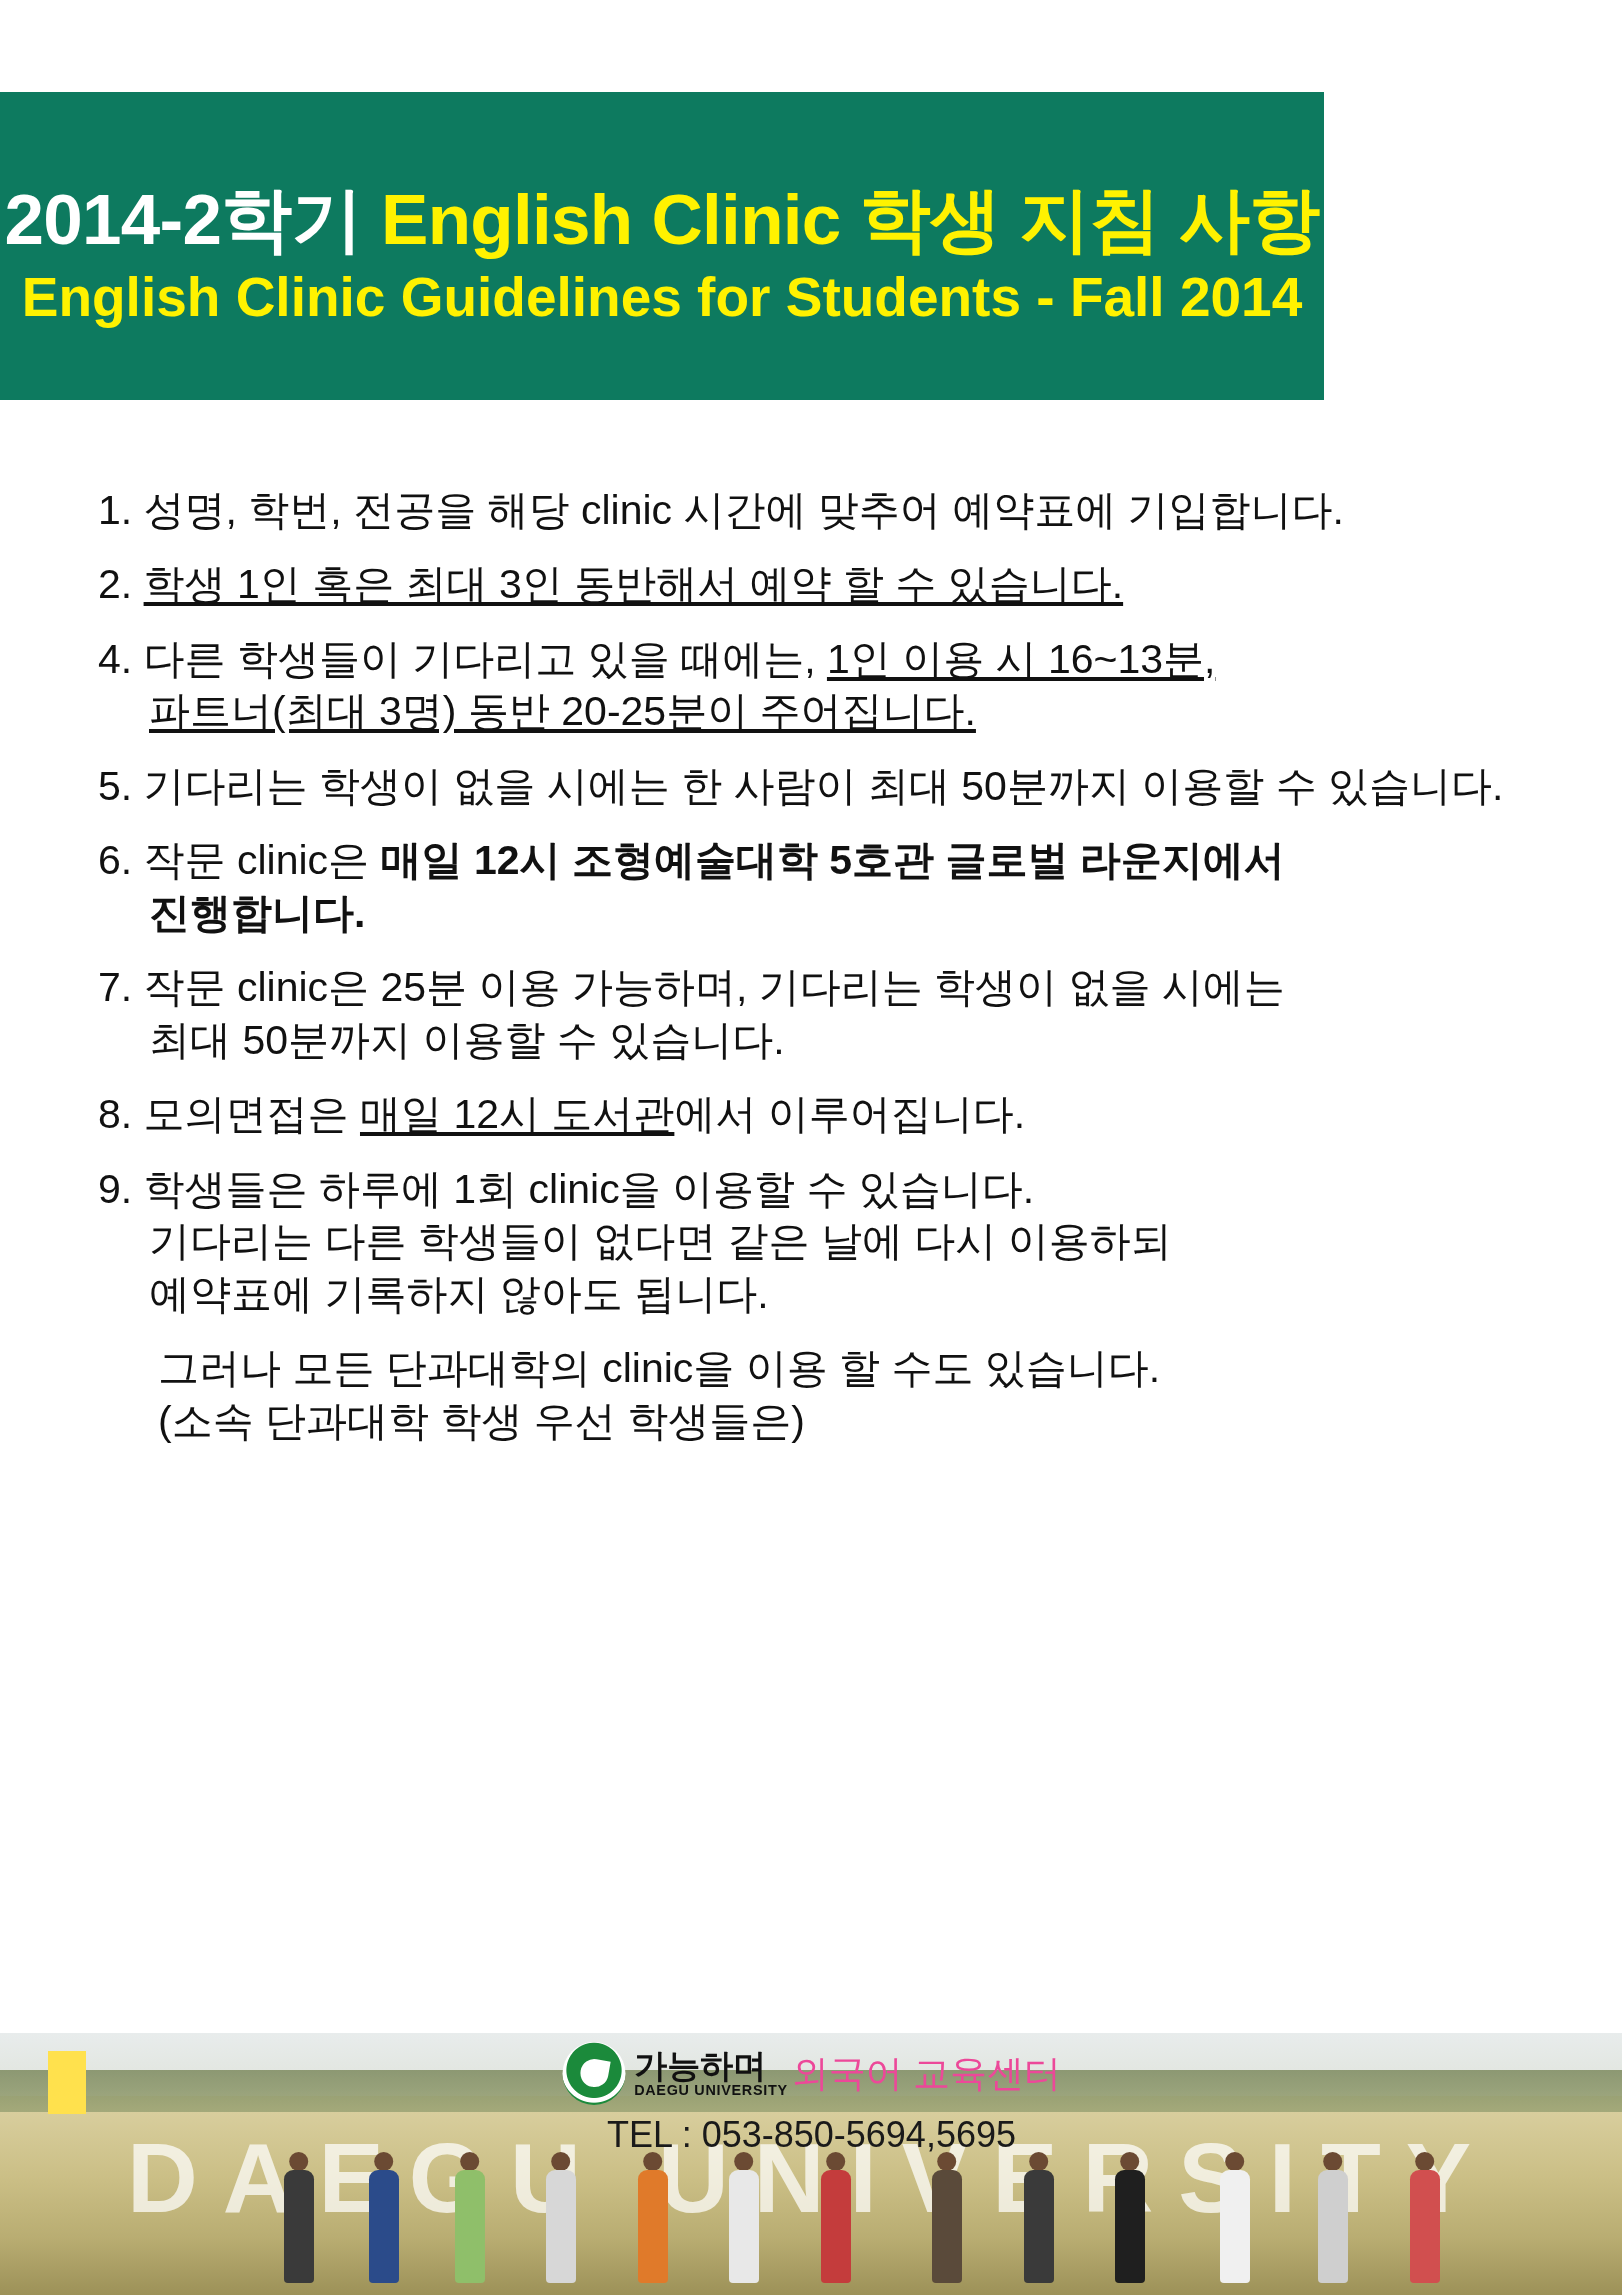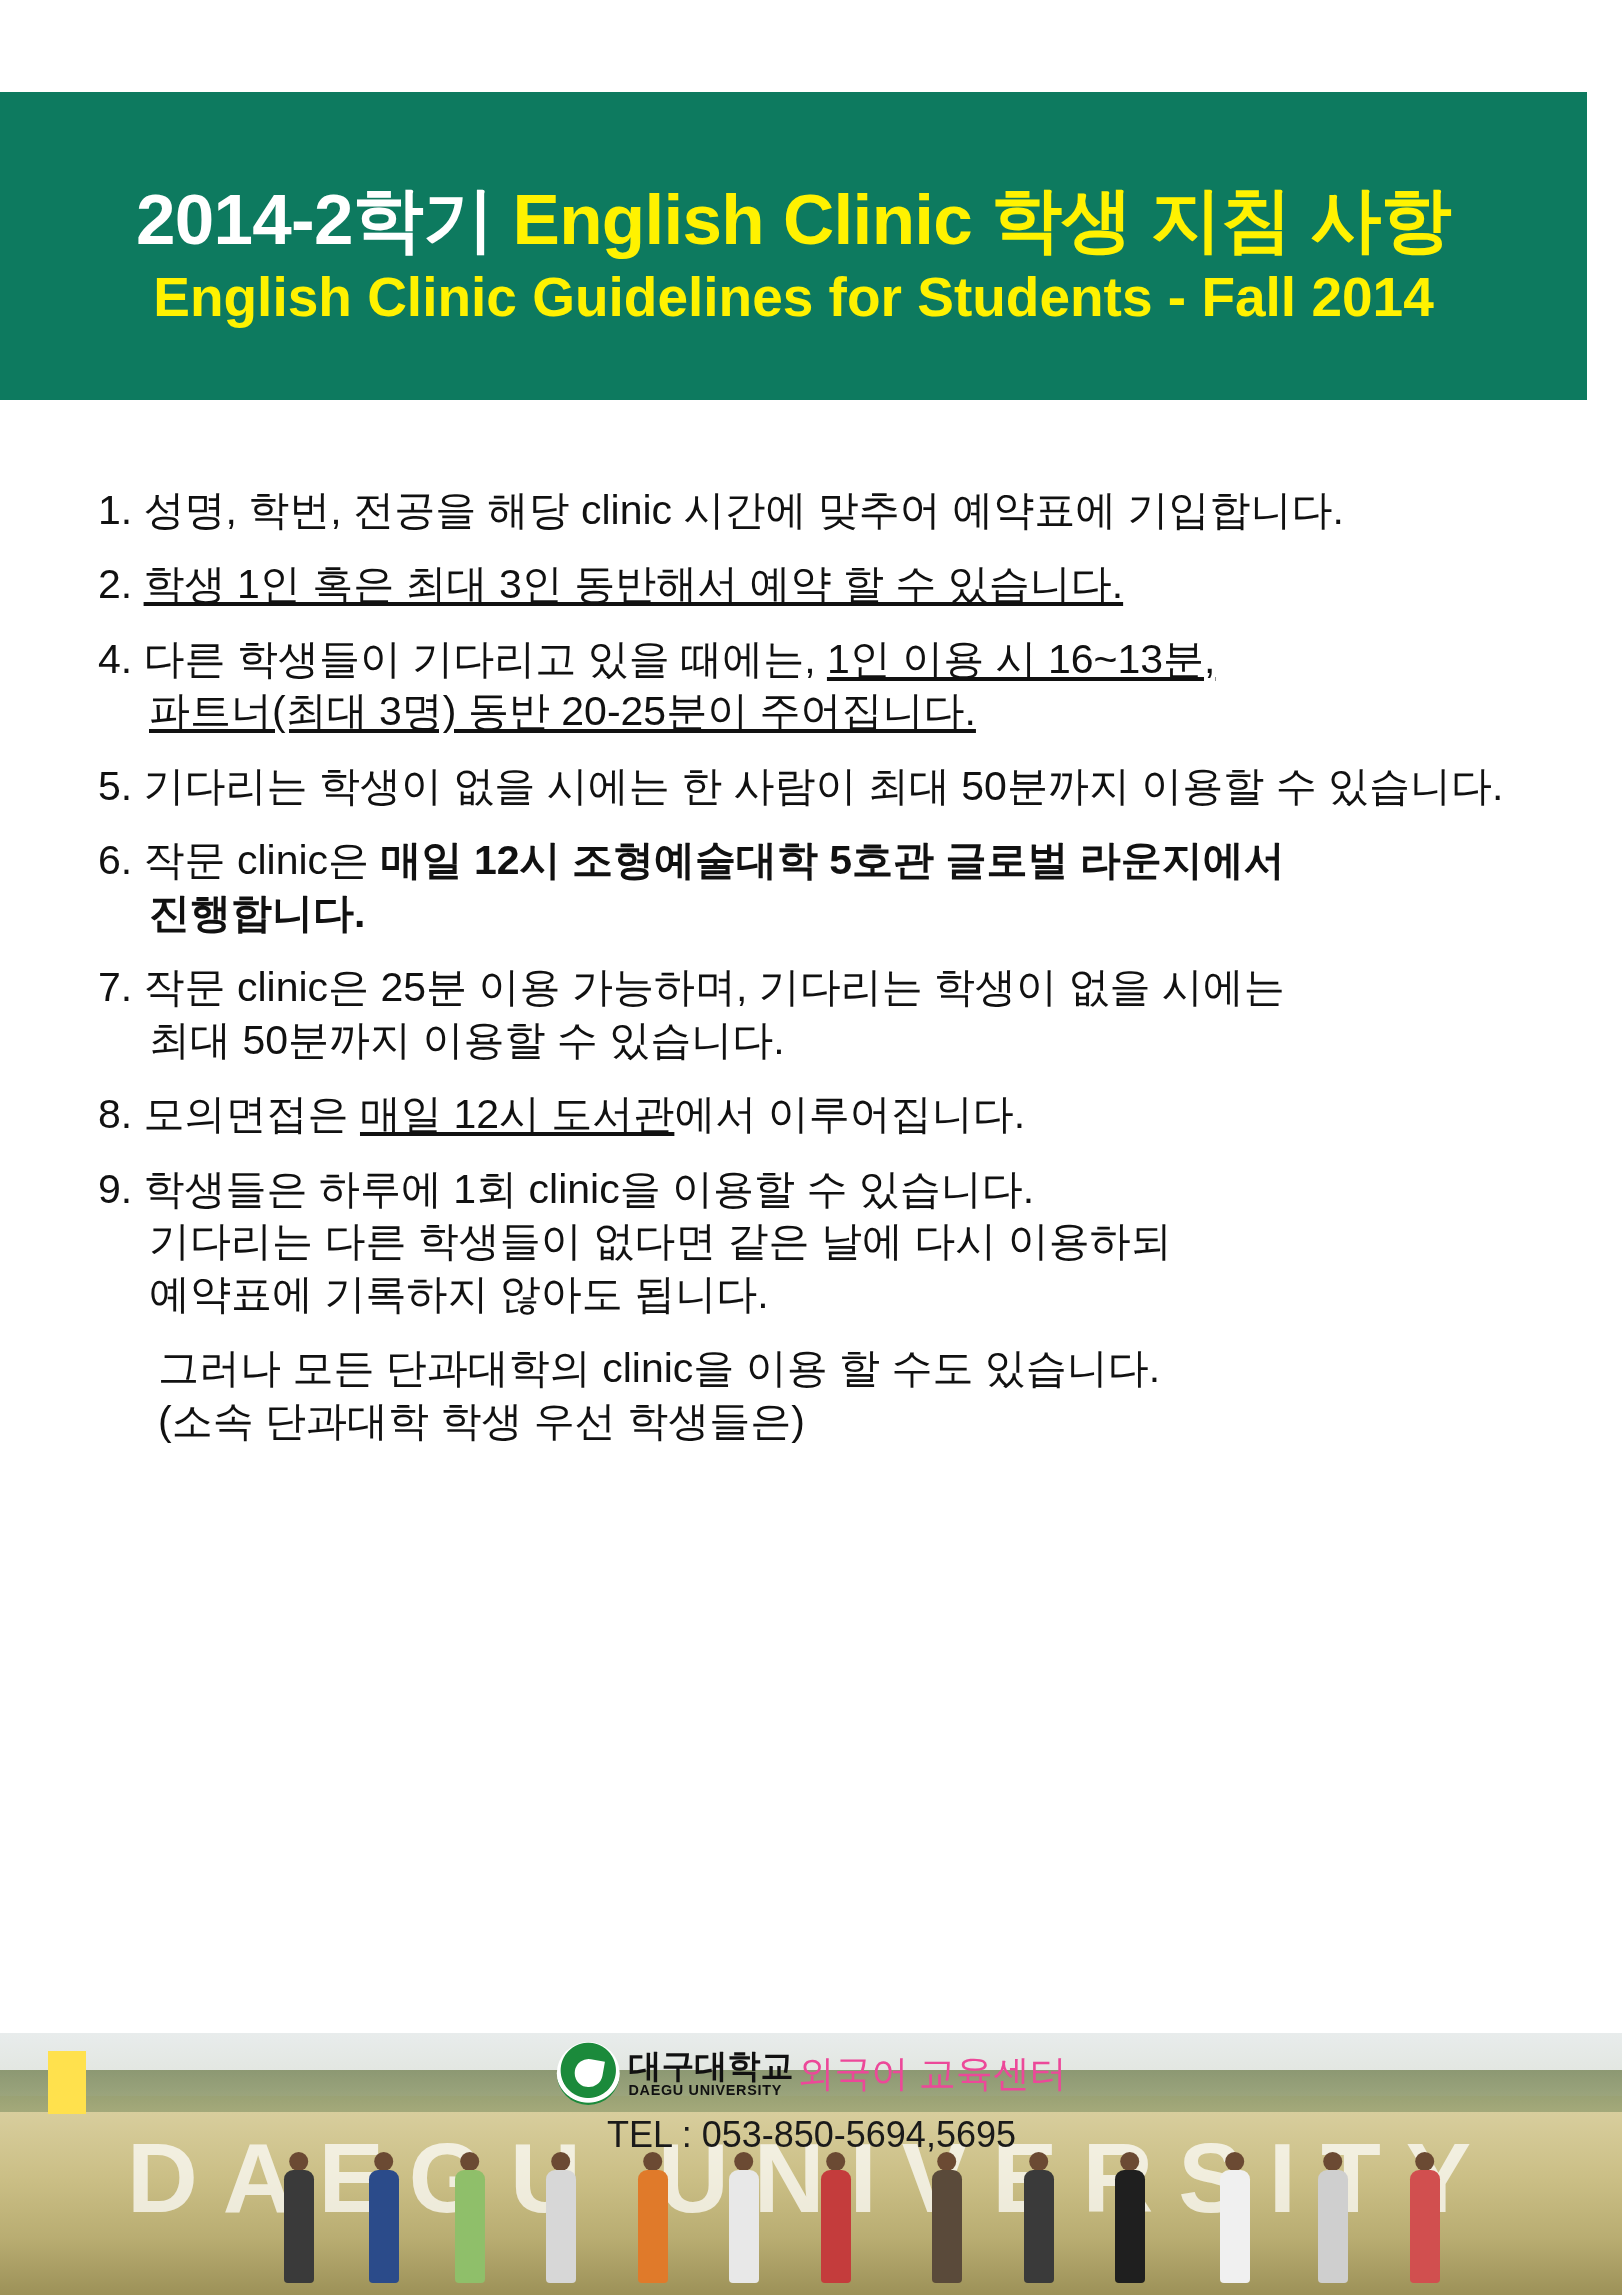--- a/index.html
+++ b/index.html
@@ -14,21 +14,21 @@
     color: #1a1a1a;
     position: relative;
     overflow: hidden;
   }
 
   
   .header-banner {
     position: absolute;
     left: 0;
     top: 92px;
-    width: 1587px;
+    width: 1324px;
     height: 308px;
     background: #0d7a5f;
     display: flex;
     flex-direction: column;
     align-items: center;
     justify-content: center;
     box-sizing: border-box;
     padding-top: 17px;
   }
   .header-line1 {
@@ -315,20 +315,20 @@
       <div class="person" style="left:1407px;">
           <div class="head"></div>
           <div class="body" style="background:#d14f4f;"></div>
         </div>
     </div>
   </div>
 
   <div class="logo-block">
     <div class="logo-mark"></div>
     <div>
-      <div class="logo-kr">대구대학교</div>
+      <div class="logo-kr">가능하며</div>
       <div class="logo-en">DAEGU UNIVERSITY</div>
     </div>
     <div class="logo-center-name">외국어 교육센터</div>
   </div>
   <div class="footer-tel">TEL : 053-850-5694,5695</div>
 </div>
 
 
 </body></html>

